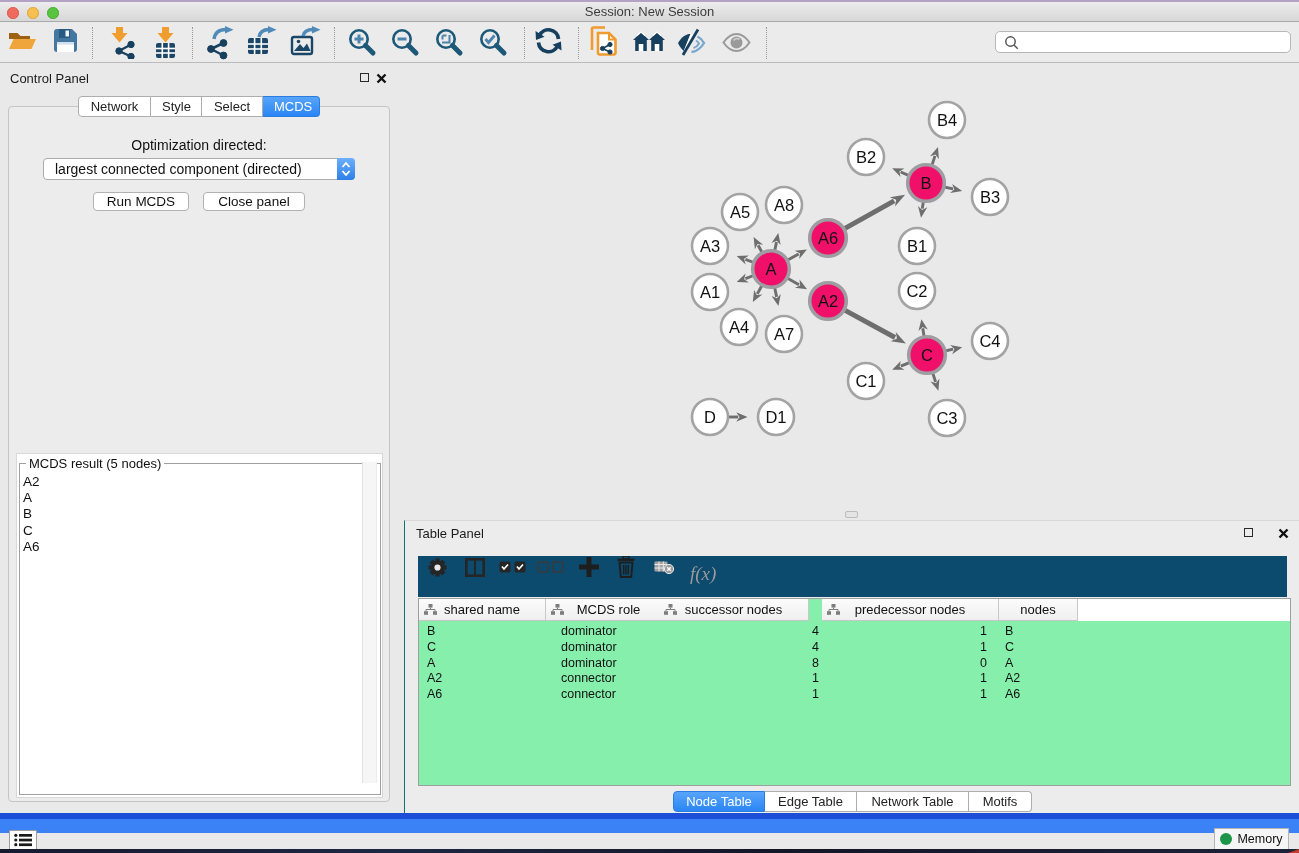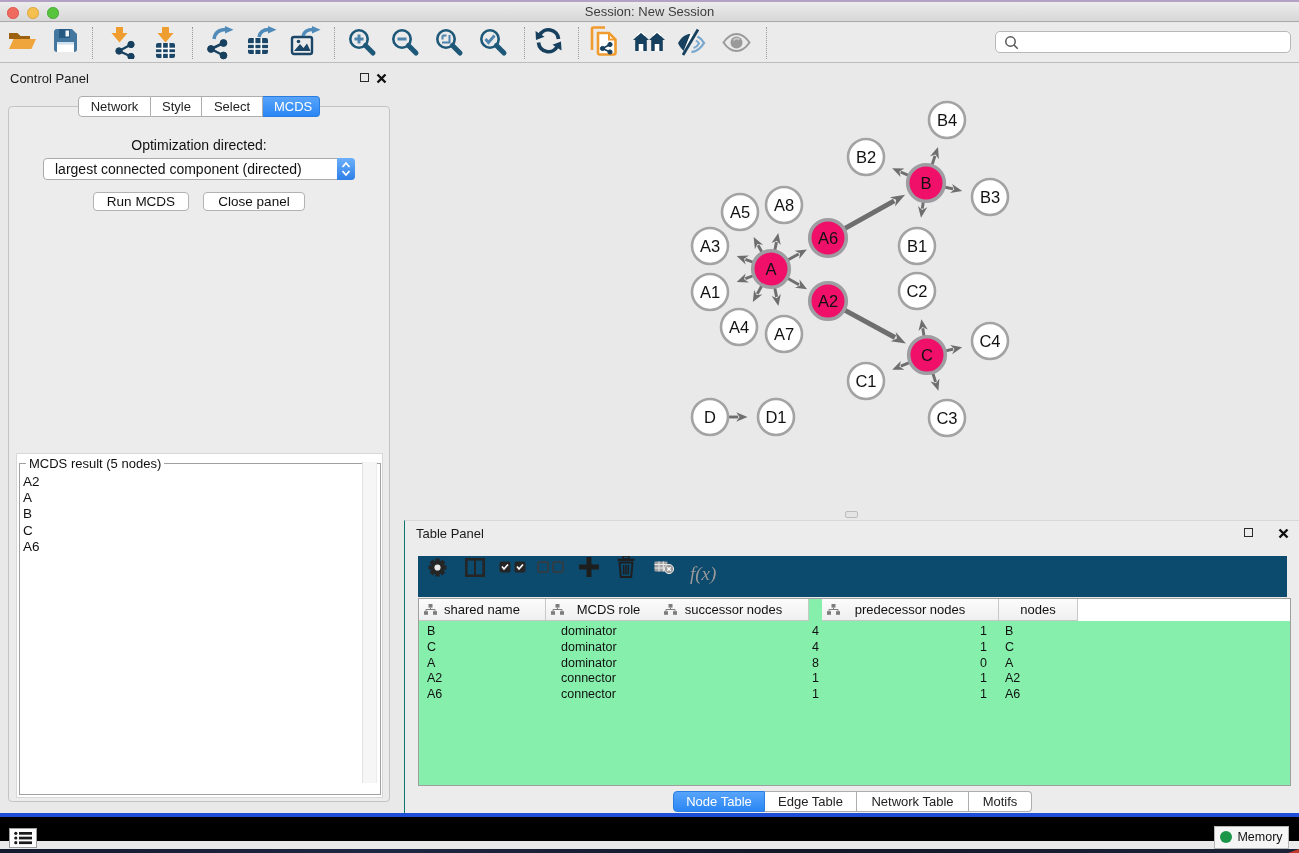--- a/index.html
+++ b/index.html
@@ -31,21 +31,21 @@
 #dropdown{left:34px;top:51px;width:312px;height:22px;background:#fff;border:1px solid #ababab;border-radius:4px;font-size:14px;color:#111;line-height:20px;padding-left:11px}
 #spinner{right:-1px;top:-1px;width:18px;height:22px;border-radius:0 4px 4px 0;background:linear-gradient(#6cb0fb,#2d7fe8)}
 .btn{position:absolute;height:19px;background:#fff;border:1px solid #b2b2b2;border-radius:4px;font-size:13.5px;color:#111;text-align:center;line-height:17px}
 
 #mcdsbox{left:7px;top:346px;width:367px;height:345px;background:#fff;border:1px solid #d8d8d8}
 #mcdsline{position:absolute;left:2px;top:9px;width:362px;height:332px;border:1px solid #a0a0a0}
 #mcdslegend{position:absolute;left:9px;top:2px;background:#fff;padding:0 3px;font-size:13px;color:#111}
 #mcdslist{position:absolute;left:6px;top:20px;font-size:13.5px;color:#111;line-height:16.2px}
 #mcdssb{position:absolute;right:5px;top:8px;width:15px;height:321px;background:#f6f6f6;border-left:1px solid #e2e2e2;border-right:1px solid #ececec}
 
-#statusbar{left:0;top:813px;width:1299px;height:28px;background:#000000;border-top:4px solid #1d4ed8}
+#statusbar{left:0;top:813px;width:1299px;height:20px;background:#3b82f6;border-top:6px solid #1d4ed8}
 #darkstrip{left:0;top:849px;width:1299px;height:4px;background:linear-gradient(90deg,#141a2e,#1e2742 30%,#121726 60%,#1c2338)}
 #listbtn{left:9px;top:11px;width:28px;height:20px;background:#fdfdfd;border:1px solid #9e9e9e}
 #membtn{left:1214px;top:9px;width:75px;height:23px;background:#f5f5f5;border:1px solid #b5b5b5;font-size:12.5px;color:#111;line-height:21px;text-align:center}
 
 #netframe{left:403px;top:62px;width:896px;height:448px;background:#fff;border:1px solid #9b9b9b;border-right:none;box-shadow:1px 2px 5px rgba(0,0,0,0.25)}
 #nettitle{position:absolute;left:0;top:0;width:100%;height:23px;background:linear-gradient(#f0f0f0,#d8d8d8);border-bottom:1px solid #b2b2b2}
 #netname{width:100%;text-align:center;font-size:13px;color:#222;line-height:23px}
 
 #tpanel{left:404px;top:520px;width:895px;height:293px;background:#ececec;border-top:1px solid #d8d8d8;border-left:1px solid #0f766e}
 #ttool{position:absolute;left:13px;top:35px;width:869px;height:41px;background:#0c4a6e}

